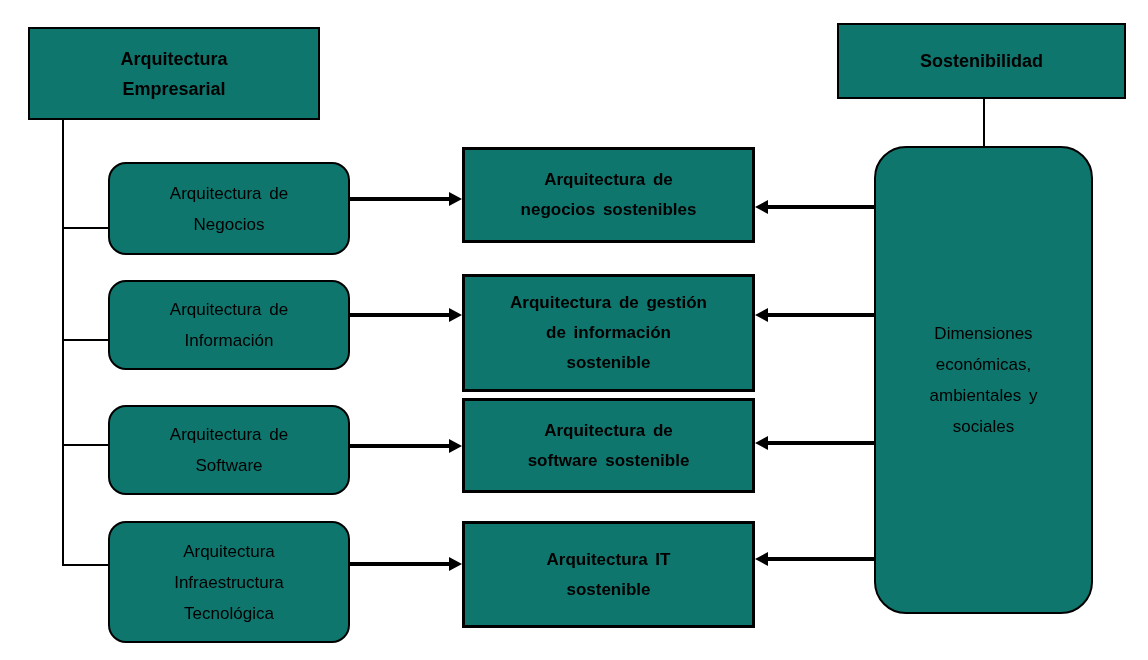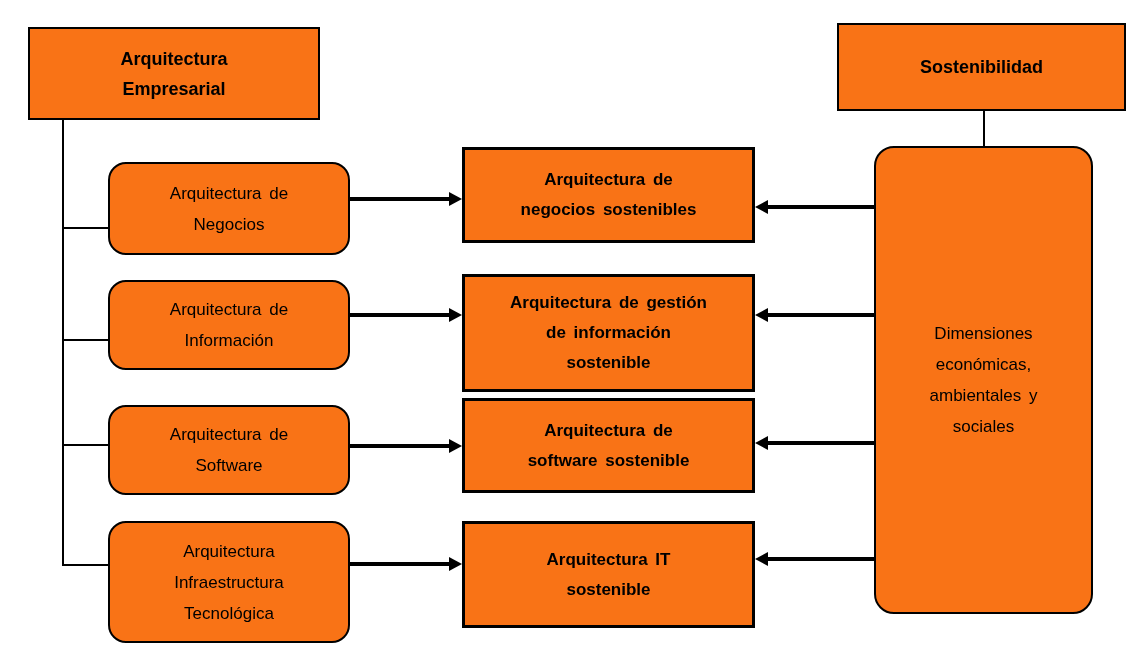--- a/index.html
+++ b/index.html
@@ -12,21 +12,21 @@
     width: 1148px;
     height: 660px;
     background: #ffffff;
     font-family: "Liberation Sans", "DejaVu Sans", sans-serif;
     color: #000000;
     overflow: hidden;
   }
   .node {
     position: absolute;
     box-sizing: border-box;
-    background: #f97316;
+    background: #0f766e;
     display: flex;
     align-items: center;
     justify-content: center;
     text-align: center;
   }
   .node .label {
     white-space: pre-line;
     word-spacing: 3px;
   }
   
@@ -54,21 +54,21 @@
     font-size: 17px;
     line-height: 30px;
   }
   
   .right-node {
     left: 874px;
     top: 146px;
     width: 219px;
     height: 468px;
     border: 2px solid #000000;
-    border-radius: 20px;
+    border-radius: 32px;
     font-size: 17px;
     line-height: 31px;
   }
   
   .vline, .hline {
     position: absolute;
     background: #000000;
   }
   .vline { width: 1.5px; }
   .hline { height: 1.5px; }
@@ -112,21 +112,21 @@
   <div class="hline" style="left:62px; top:339px; width:46px;"></div>
   <div class="hline" style="left:62px; top:444px; width:46px;"></div>
   <div class="hline" style="left:62px; top:564px; width:46px;"></div>
 
   <div class="vline" style="left:983px; top:99px; height:48px;"></div>
 
   <div class="node root-box" style="left:28px; top:27px; width:292px; height:93px;">
     <span class="label">Arquitectura
 Empresarial</span>
   </div>
-  <div class="node root-box" style="left:837px; top:23px; width:289px; height:88px;">
+  <div class="node root-box" style="left:837px; top:23px; width:289px; height:76px;">
     <span class="label">Sostenibilidad</span>
   </div>
 
   <div class="node left-node" style="top:162px; height:93px;">
     <span class="label">Arquitectura de
 Negocios</span>
   </div>
   <div class="node left-node" style="top:280px; height:90px;">
     <span class="label">Arquitectura de
 Información</span>

